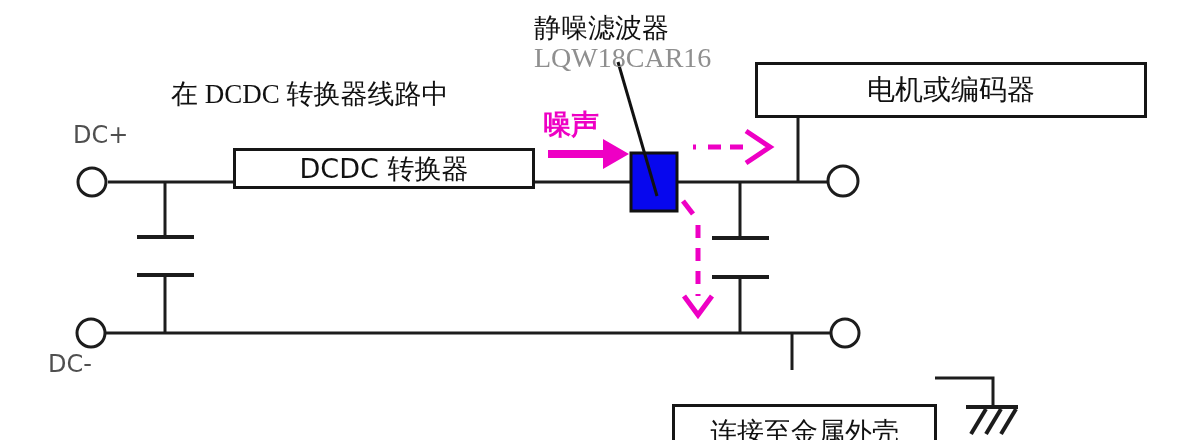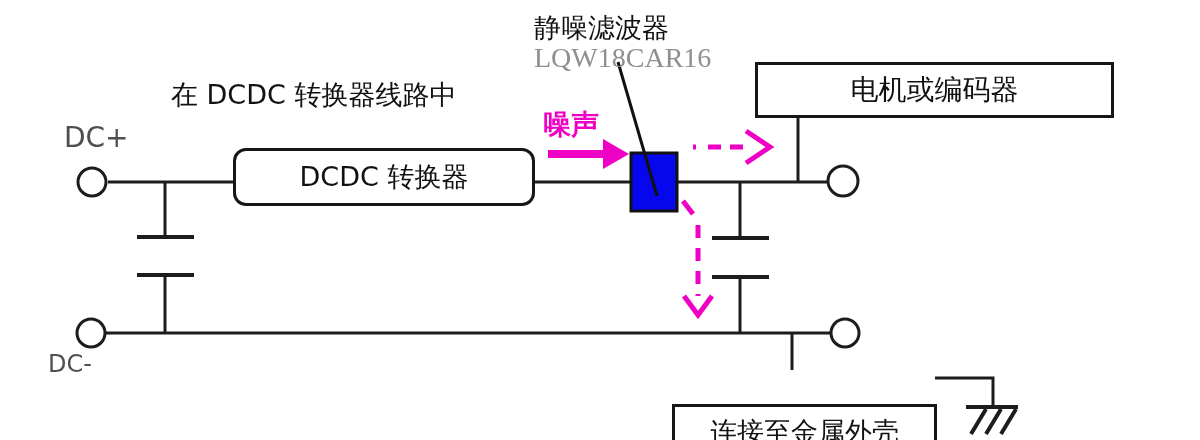--- a/index.html
+++ b/index.html
@@ -29,27 +29,27 @@
     font-size:27px;color:#111;
   }
   .wire{stroke:var(--wire);stroke-width:3;fill:none;}
   .plate{stroke:var(--wire);stroke-width:4;fill:none;}
   .terminal{fill:#ffffff;stroke:var(--wire);stroke-width:3;}
   .mag-dash{stroke:var(--magenta);stroke-width:5;fill:none;}
   .mag-fill{fill:var(--magenta);}
   .ground-hatch{stroke:var(--wire);stroke-width:4;fill:none;}
   #filter-title{left:534px;top:10px;font-size:27px;}
   #filter-part{left:534px;top:42px;font-size:28px;color:var(--grayText);font-family:Liberation Serif, serif;}
-  #annotation{left:171px;top:78px;font-size:27px;line-height:33px;}
+  #annotation{left:171px;top:78px;font-size:27px;line-height:33px;font-family:Liberation Serif, serif;}
   #noise-label{left:543px;top:106px;font-size:28px;font-weight:600;color:var(--magenta);}
-  #dc-plus-label{left:64px;top:121px;font-size:28px;color:var(--terminalText);}
+  #dc-plus-label{left:73px;top:121px;font-size:24px;color:var(--terminalText);}
   #dc-minus-label{left:48px;top:350px;font-size:24px;color:var(--terminalText);}
   #output-label{left:873px;top:163px;font-size:28px;}
-  #dcdc-box{left:233px;top:148px;width:302px;height:58px;border-radius:13px;}
-  #motor-box{left:755px;top:62px;width:359px;height:56px;font-size:28px;}
+  #dcdc-box{left:233px;top:148px;width:302px;height:41px;}
+  #motor-box{left:755px;top:62px;width:392px;height:56px;font-size:28px;}
   #case-box{left:672px;top:370px;width:265px;height:55px;margin-top:34px;}
 </style>
 </head>
 <body>
 
 <div class="canvas">
 
   <svg width="1200" height="440" viewBox="0 0 1200 440">
 
     <path class="wire" d="M108 182 H831"></path>

